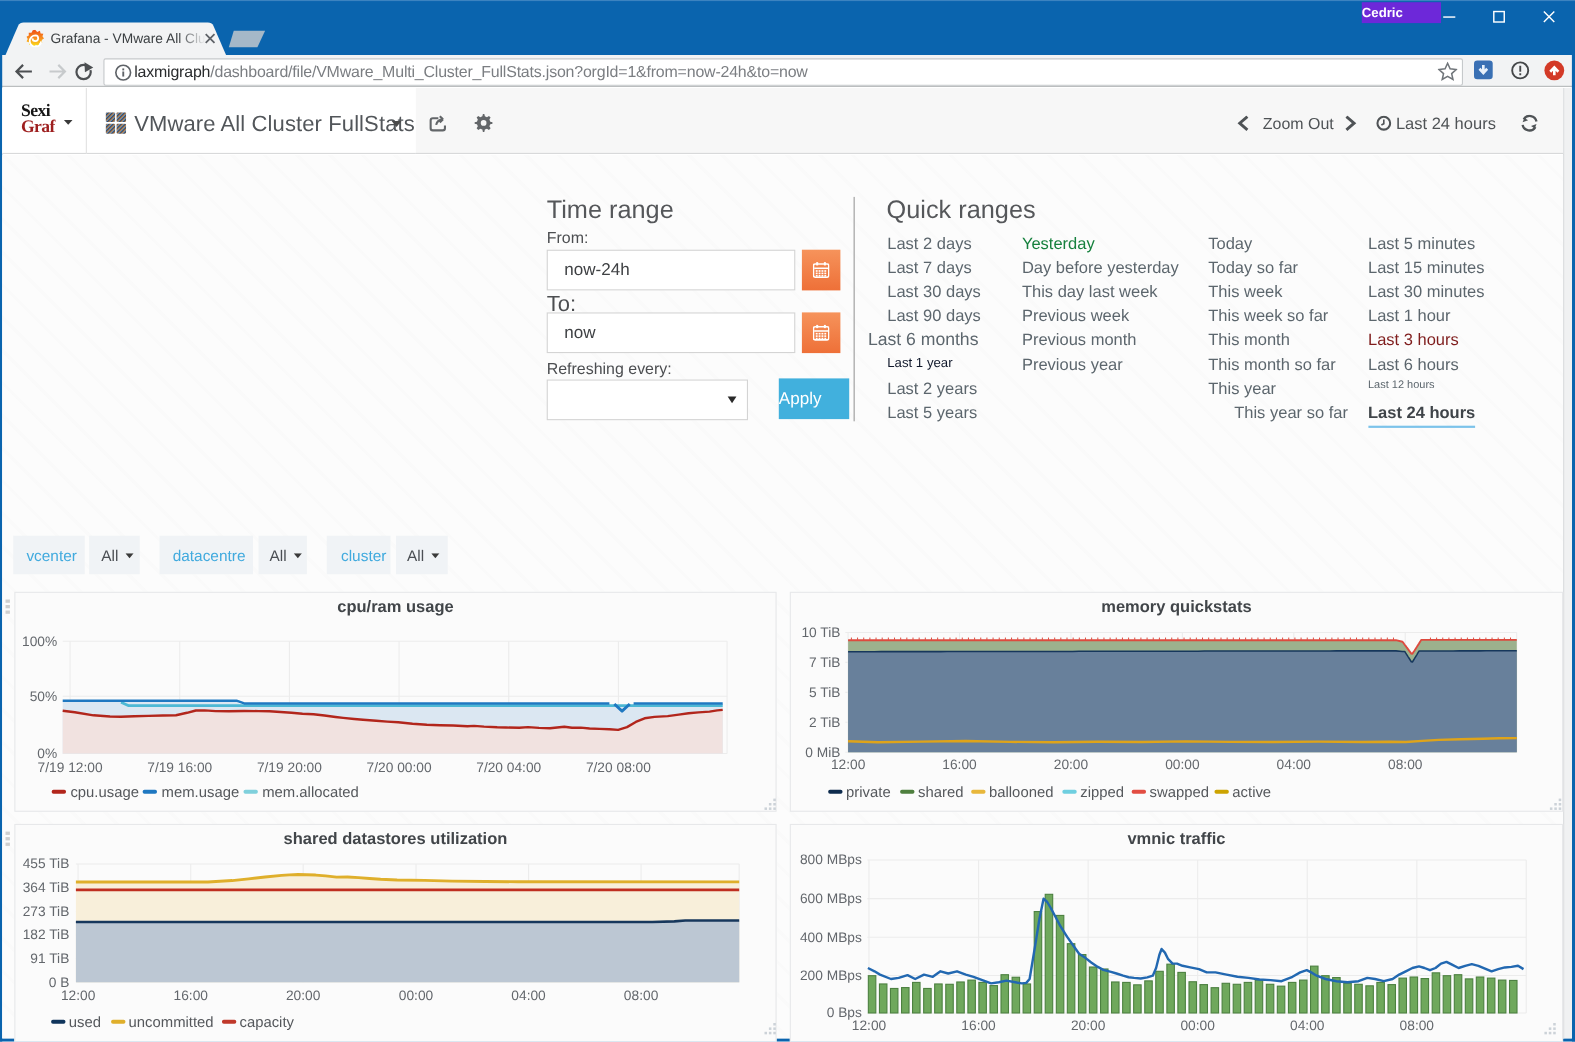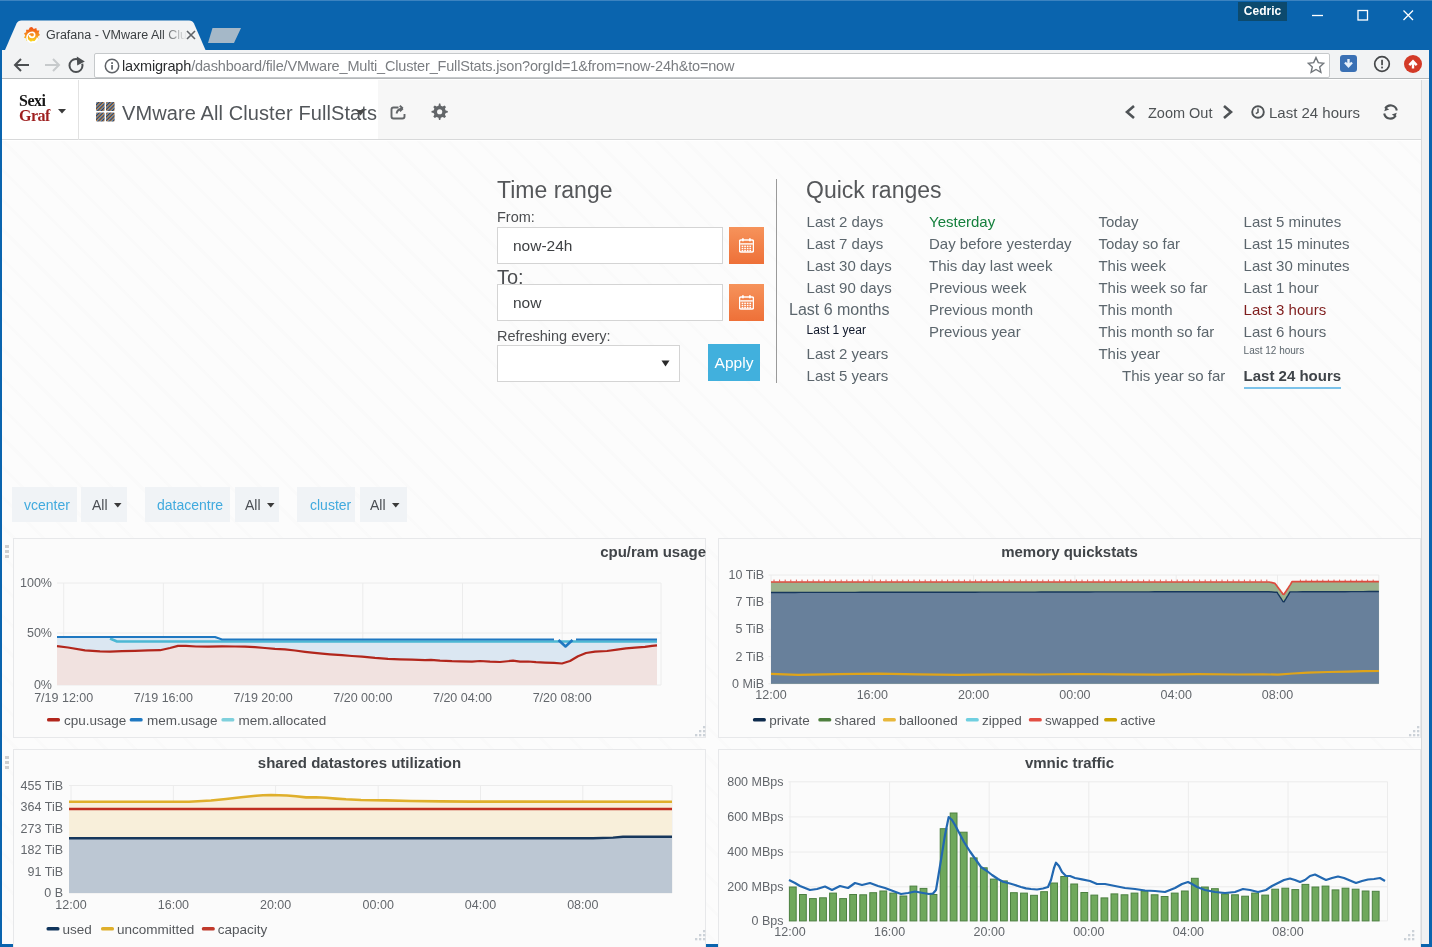--- a/index.html
+++ b/index.html
@@ -24,21 +24,21 @@
 <path fill="none" stroke="#fff" stroke-width="1.6" d="M8.2,5.2 a2.6,2.6 0 1 1 -2.7,2.7 M8.2,5.2 a5.2,5.2 0 1 0 5.2,5.4"></path>
 </svg>
 <div class="abs" style="left:46px;top:27.5px;width:140px;height:16px;overflow:hidden;font-size:12.5px;color:#3c4043;white-space:nowrap">Grafana - VMware All Clu</div>
 <div class="abs" style="left:162px;top:26px;width:25px;height:18px;background:linear-gradient(90deg,rgba(242,243,244,0),#f2f3f4)"></div>
 <svg class="abs" style="left:186px;top:30px" width="10" height="10">
     <path d="M1,1 L9,9 M9,1 L1,9" stroke="#5f6368" stroke-width="1.6"></path>
   </svg>
 <svg class="abs" style="left:204px;top:27px" width="44" height="17">
     <path d="M8.5,1 L37,1 L30,16 L4,16 Z" fill="#a5b8c8"></path>
   </svg>
-<div class="abs" style="left:1238px;top:2px;width:49px;height:19px;background:#0c4a6e;color:#fff;font-size:12px;font-weight:bold;text-align:center;line-height:19px">Cedric</div>
+<div class="abs" style="left:1238px;top:2px;width:72px;height:19px;background:#6d28d9;color:#fff;font-size:12px;font-weight:bold;text-align:left;line-height:19px">Cedric</div>
 <svg class="abs" style="left:1300px;top:0" width="132" height="30">
 <path d="M12,15.5 h11" stroke="#fff" stroke-width="1.3"></path>
 <rect x="58" y="10.5" width="9.5" height="9.5" fill="none" stroke="#fff" stroke-width="1.3"></rect>
 <path d="M103.5,10.5 l9.5,9.5 M113,10.5 l-9.5,9.5" stroke="#fff" stroke-width="1.3"></path>
 </svg>
 <div class="abs" style="left:0;top:50px;width:1432px;height:29px;background:#f2f3f4;border-bottom:1px solid #b5b8ba"></div>
 <svg class="abs" style="left:10px;top:55px" width="80" height="20">
 <path d="M19,10 H5.5 M11,4 L5,10 L11,16" fill="none" stroke="#4c4f52" stroke-width="2"></path>
 <path d="M35,10 H48.5 M43,4 L49,10 L43,16" fill="none" stroke="#c7cacc" stroke-width="2"></path>
 <circle cx="66" cy="10.5" r="6.5" stroke="#4c4f52" stroke-width="2" fill="none"></circle>
@@ -166,21 +166,21 @@
 <rect x="2.6" y="12" width="1.7" height="1.5" fill="#fff"></rect>
 <rect x="5.2" y="12" width="1.7" height="1.5" fill="#fff"></rect>
 <rect x="7.8" y="12" width="1.7" height="1.5" fill="#fff"></rect>
 <rect x="10.4" y="12" width="1.7" height="1.5" fill="#fff"></rect>
 </svg>
 <div class="abs" style="left:497px;top:328px;font-size:14.5px;color:#4c4e51">Refreshing every:</div>
 <div class="abs" style="left:497px;top:345px;width:183px;height:37px;background:#fff;border:1px solid #d4d4d4"></div>
 <svg class="abs" style="left:661px;top:360px" width="9" height="7">
     <path d="M0.5,0.5 h8 l-4,6 Z" fill="#2a2a2a"></path>
   </svg>
-<div class="abs" style="left:708px;top:344px;width:52px;height:37px;background:#41b0dd;color:#fff;font-size:15.5px;text-align:center;line-height:37px">Apply</div>
+<div class="abs" style="left:708px;top:344px;width:64px;height:37px;background:#41b0dd;color:#fff;font-size:15.5px;text-align:left;line-height:37px">Apply</div>
 <div class="abs" style="left:776px;top:179px;width:1px;height:204px;background:#9a9a9a"></div>
 <div class="abs" style="left:806px;top:177px;font-size:23px;color:#55575a">Quick ranges</div>
 <div class="abs" style="left:806.6px;top:212.5px;font-size:15px;color:#5c666d">Last 2 days</div>
 <div class="abs" style="left:806.6px;top:234.5px;font-size:15px;color:#5c666d">Last 7 days</div>
 <div class="abs" style="left:806.6px;top:256.5px;font-size:15px;color:#5c666d">Last 30 days</div>
 <div class="abs" style="left:806.6px;top:278.5px;font-size:15px;color:#5c666d">Last 90 days</div>
 <div class="abs" style="left:789px;top:300.5px;font-size:16px;color:#5c666d">Last 6 months</div>
 <div class="abs" style="left:806.6px;top:322.5px;font-size:12px;color:#0f172a">Last 1 year</div>
 <div class="abs" style="left:806.6px;top:344.5px;font-size:15px;color:#5c666d">Last 2 years</div>
 <div class="abs" style="left:806.6px;top:366.5px;font-size:15px;color:#5c666d">Last 5 years</div>
@@ -262,21 +262,21 @@
     <rect x="9" y="1" width="2.3" height="2.3" fill="#ccd2d8"></rect>
   </svg>
 <svg class="abs" style="left:1403px;top:929px" width="12" height="12">
     <rect x="1" y="9" width="2.3" height="2.3" fill="#ccd2d8"></rect>
     <rect x="5" y="9" width="2.3" height="2.3" fill="#ccd2d8"></rect>
     <rect x="9" y="9" width="2.3" height="2.3" fill="#ccd2d8"></rect>
     <rect x="5" y="5" width="2.3" height="2.3" fill="#ccd2d8"></rect>
     <rect x="9" y="5" width="2.3" height="2.3" fill="#ccd2d8"></rect>
     <rect x="9" y="1" width="2.3" height="2.3" fill="#ccd2d8"></rect>
   </svg>
-<div class="abs" style="left:13px;top:543px;width:693px;text-align:right;font-size:15px;font-weight:bold;color:#414549">cpu/ram usage</div>
+<div class="abs" style="left:13px;top:543px;width:693px;text-align:center;font-size:15px;font-weight:bold;color:#414549">cpu/ram usage</div>
 <div class="abs" style="left:718px;top:543px;width:703px;text-align:center;font-size:15px;font-weight:bold;color:#414549">memory quickstats</div>
 <div class="abs" style="left:13px;top:754px;width:693px;text-align:center;font-size:15px;font-weight:bold;color:#414549">shared datastores utilization</div>
 <div class="abs" style="left:718px;top:754px;width:703px;text-align:center;font-size:15px;font-weight:bold;color:#414549">vmnic traffic</div>
 <svg class="abs" style="left:13px;top:538px" width="693" height="199">
 <line x1="44" y1="45" x2="648" y2="45" stroke="#ececec" stroke-width="1"></line>
 <line x1="44" y1="95" x2="648" y2="95" stroke="#ececec" stroke-width="1"></line>
 <line x1="44" y1="147" x2="648" y2="147" stroke="#ececec" stroke-width="1"></line>
 <line x1="50.7" y1="45" x2="50.7" y2="147" stroke="#ececec" stroke-width="1"></line>
 <line x1="150.4" y1="45" x2="150.4" y2="147" stroke="#ececec" stroke-width="1"></line>
 <line x1="250.1" y1="45" x2="250.1" y2="147" stroke="#ececec" stroke-width="1"></line>

